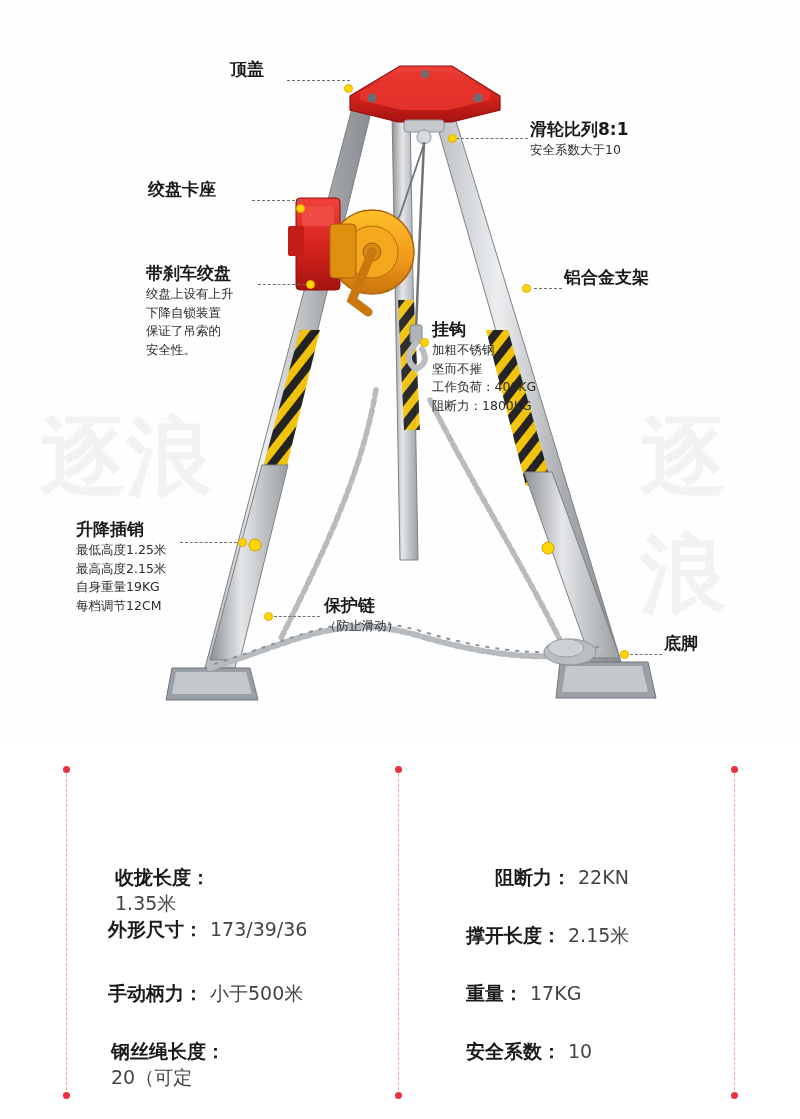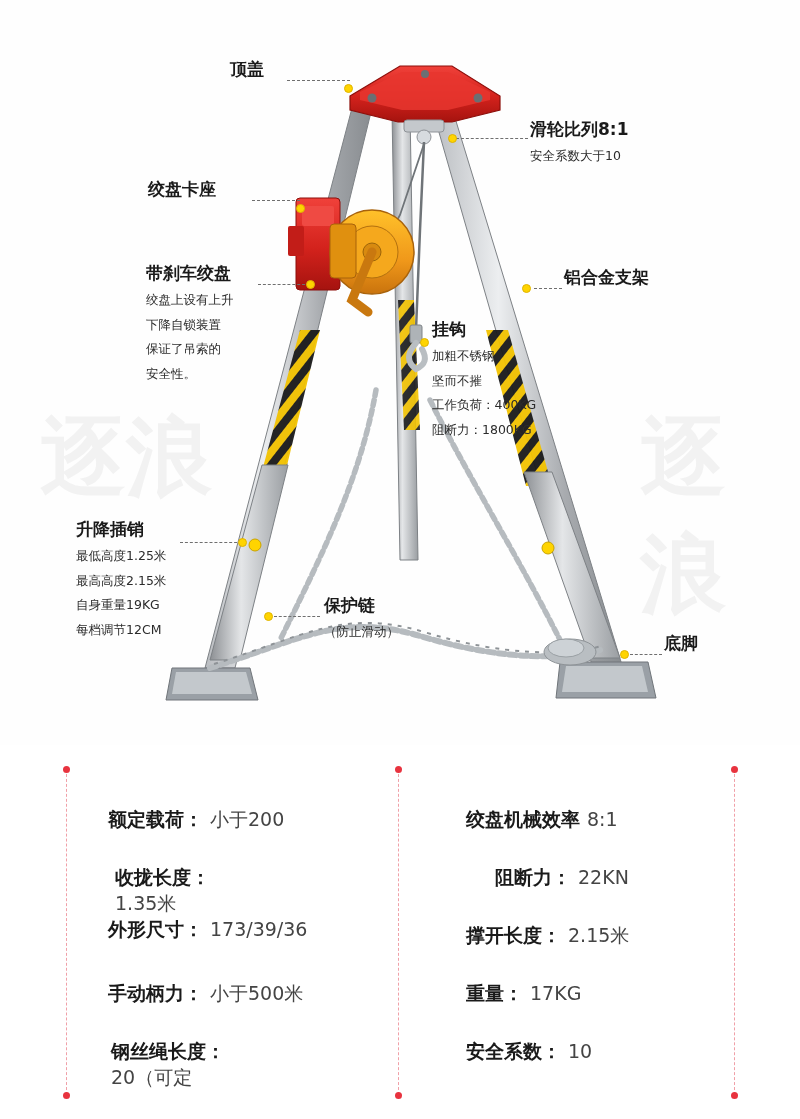--- a/index.html
+++ b/index.html
@@ -36,21 +36,21 @@
   .callout .title {
     font-weight: bold;
     font-size: 17px;
     white-space: nowrap;
     color: #1a1a1a;
   }
   .callout .sub {
     font-size: 12.5px;
     color: #2b2b2b;
     white-space: nowrap;
-    margin-top: 8px;
+    margin-top: 2px;
   }
   .callout.right .title, .callout.right .sub { text-align: left; }
   .callout.left .title, .callout.left .sub { text-align: left; }
 
   
   .leader {
     position: absolute;
     border-top: 1.5px dashed #6f6f6f;
     height: 0;
   }
@@ -343,45 +343,37 @@
     <div class="grid-line" style="left:734px; top:24px; height:326px;"></div>
 
     <div class="grid-node" style="left:63px; top:21px;"></div>
     <div class="grid-node" style="left:395px; top:21px;"></div>
     <div class="grid-node" style="left:731px; top:21px;"></div>
 
     <div class="grid-node" style="left:63px; top:347px;"></div>
     <div class="grid-node" style="left:395px; top:347px;"></div>
     <div class="grid-node" style="left:731px; top:347px;"></div>
 
-    <div class="spec-row" style="left:108px; top:62px;">
-      <span class="spec-key">额定载荷：</span>
-      <span class="spec-val">小于200</span>
-    </div>
     <div class="spec-row" style="left:108px; top:120px;flex-direction:column;">
       <span class="spec-key">收拢长度：</span>
       <span class="spec-val">1.35米</span>
     </div>
     <div class="spec-row" style="left:108px; top:172px;">
       <span class="spec-key">外形尺寸：</span>
       <span class="spec-val">173/39/36</span>
     </div>
     <div class="spec-row" style="left:108px; top:236px;">
       <span class="spec-key">手动柄力：</span>
       <span class="spec-val">小于500米</span>
     </div>
     <div class="spec-row" style="left:104px; top:294px;flex-direction:column;">
       <span class="spec-key">钢丝绳长度：</span>
       <span class="spec-val">20（可定</span>
     </div>
 
-    <div class="spec-row" style="left:466px; top:62px;">
-      <span class="spec-key">绞盘机械效率</span>
-      <span class="spec-val">8:1</span>
-    </div>
     <div class="spec-row" style="left:466px; top:120px;padding-left:29px;">
       <span class="spec-key">阻断力：</span>
       <span class="spec-val">22KN</span>
     </div>
     <div class="spec-row" style="left:466px; top:178px;">
       <span class="spec-key">撑开长度：</span>
       <span class="spec-val">2.15米</span>
     </div>
     <div class="spec-row" style="left:466px; top:236px;">
       <span class="spec-key">重量：</span>

